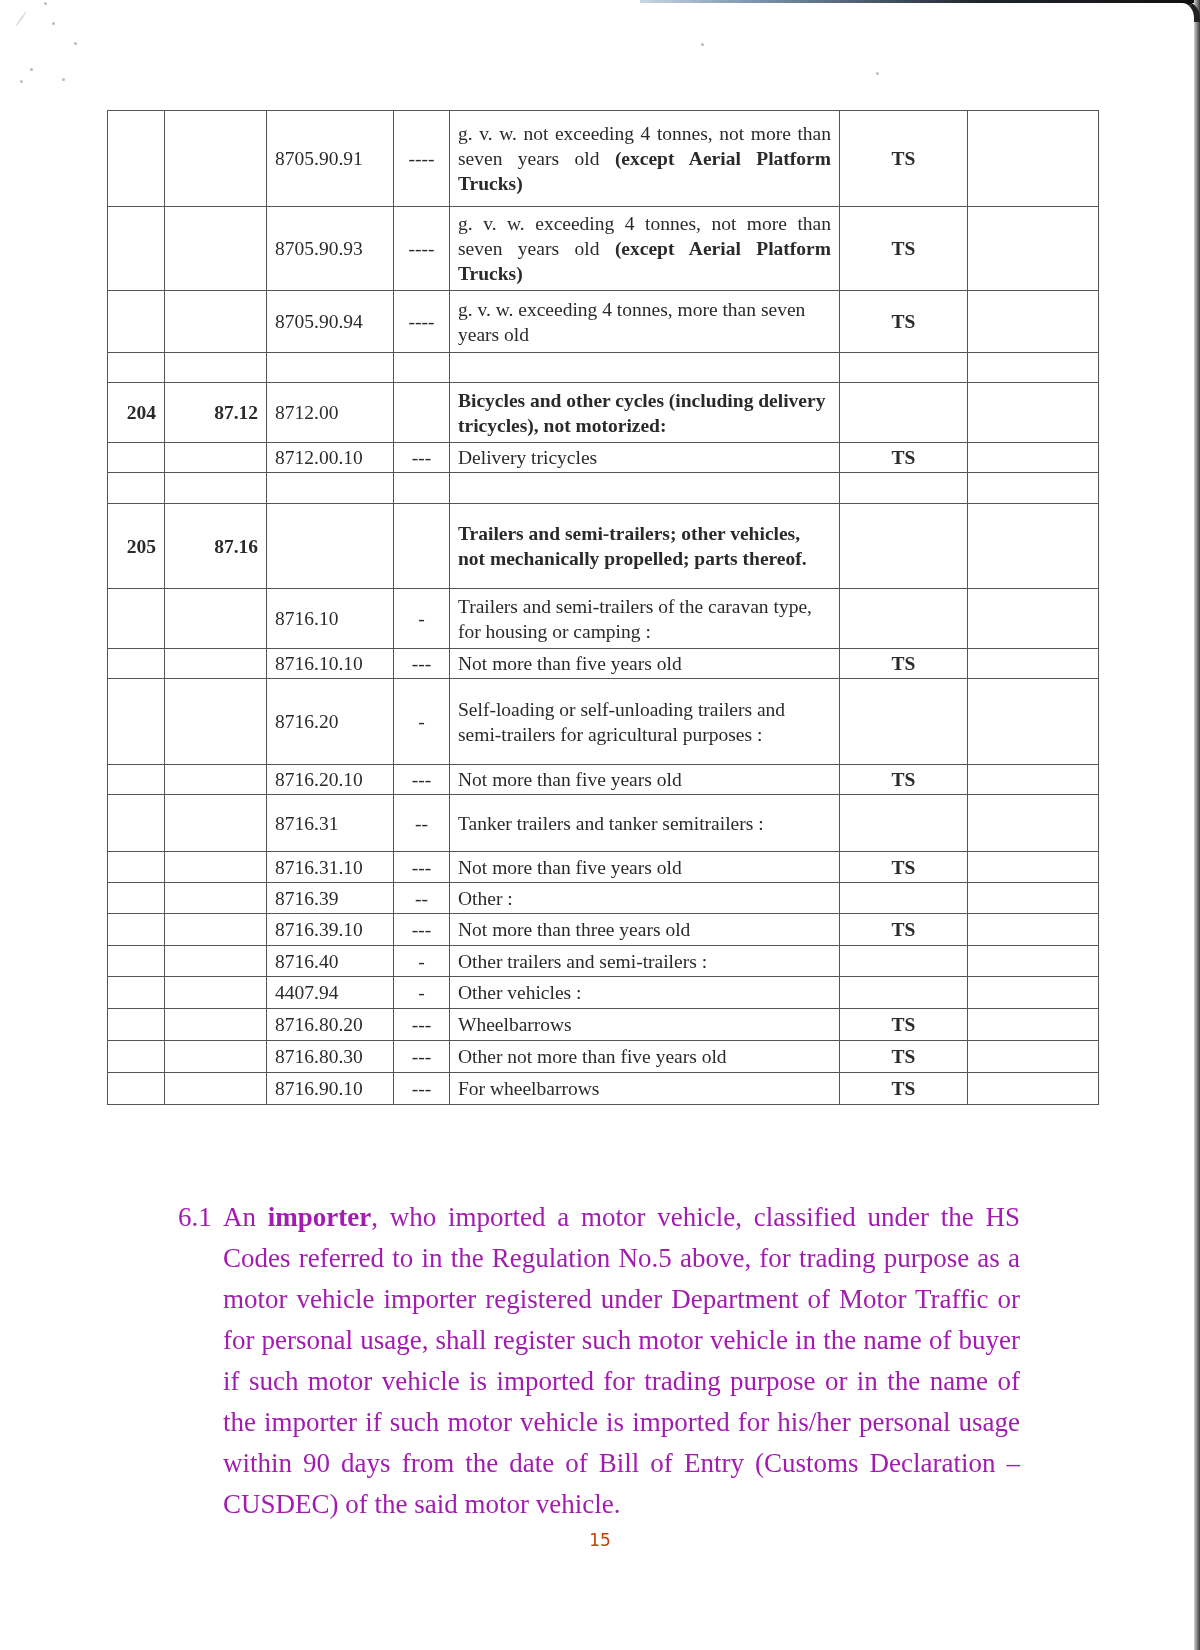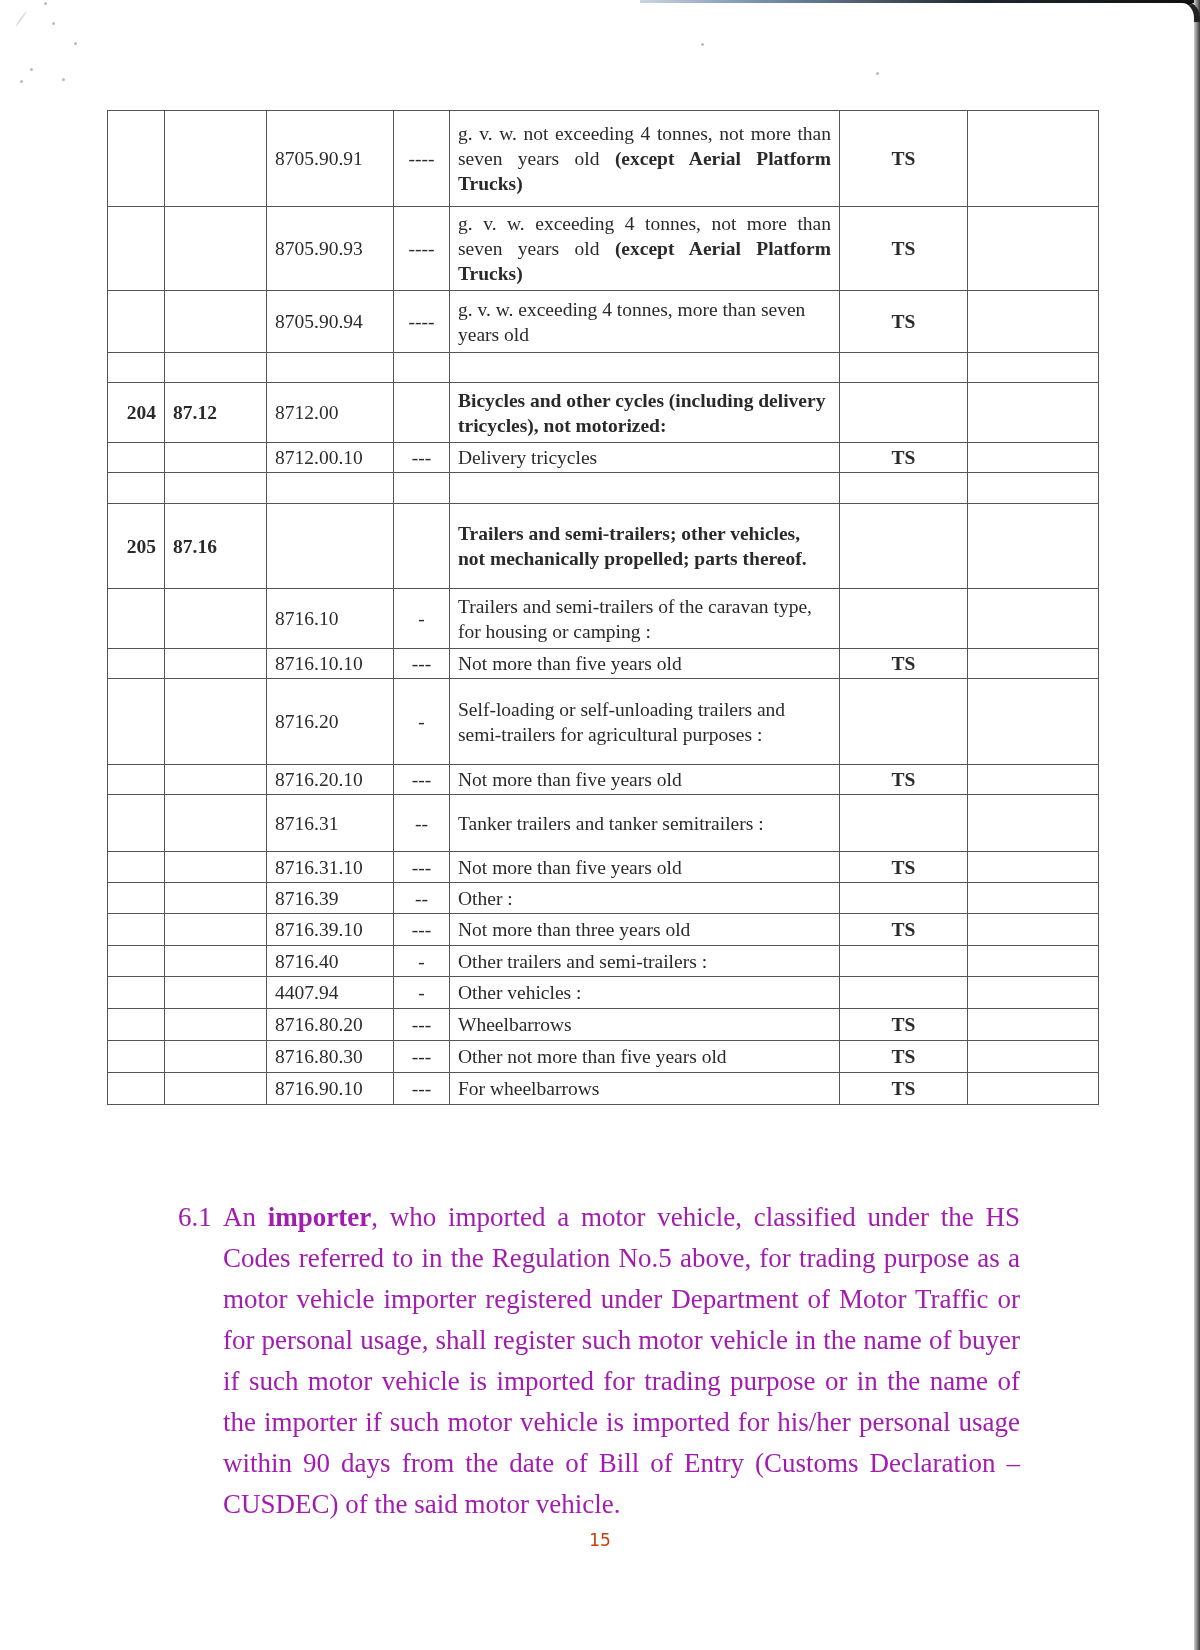--- a/index.html
+++ b/index.html
@@ -42,21 +42,21 @@
     table-layout: fixed;
     font-size: 19.5px;
     line-height: 25px;
   }
   table.hs-table td {
     border: 1.3px solid #555;
     padding: 0 8px;
     vertical-align: middle;
   }
   td.c-no { text-align: right; font-weight: bold; }
-  td.c-head { text-align: left; font-weight: bold; }
+  td.c-head { text-align: right; font-weight: bold; }
   td.c-code { text-align: left; padding-left: 8px; }
   td.c-dash { text-align: center; padding: 0 2px; }
   td.c-desc { text-align: justify; padding-left: 8px; padding-right: 8px; }
   td.c-desc.left { text-align: left; }
   td.c-ts { text-align: center; font-weight: bold; }
   .b { font-weight: bold; }
 
   .para {
     position: absolute;
     left: 178px;

